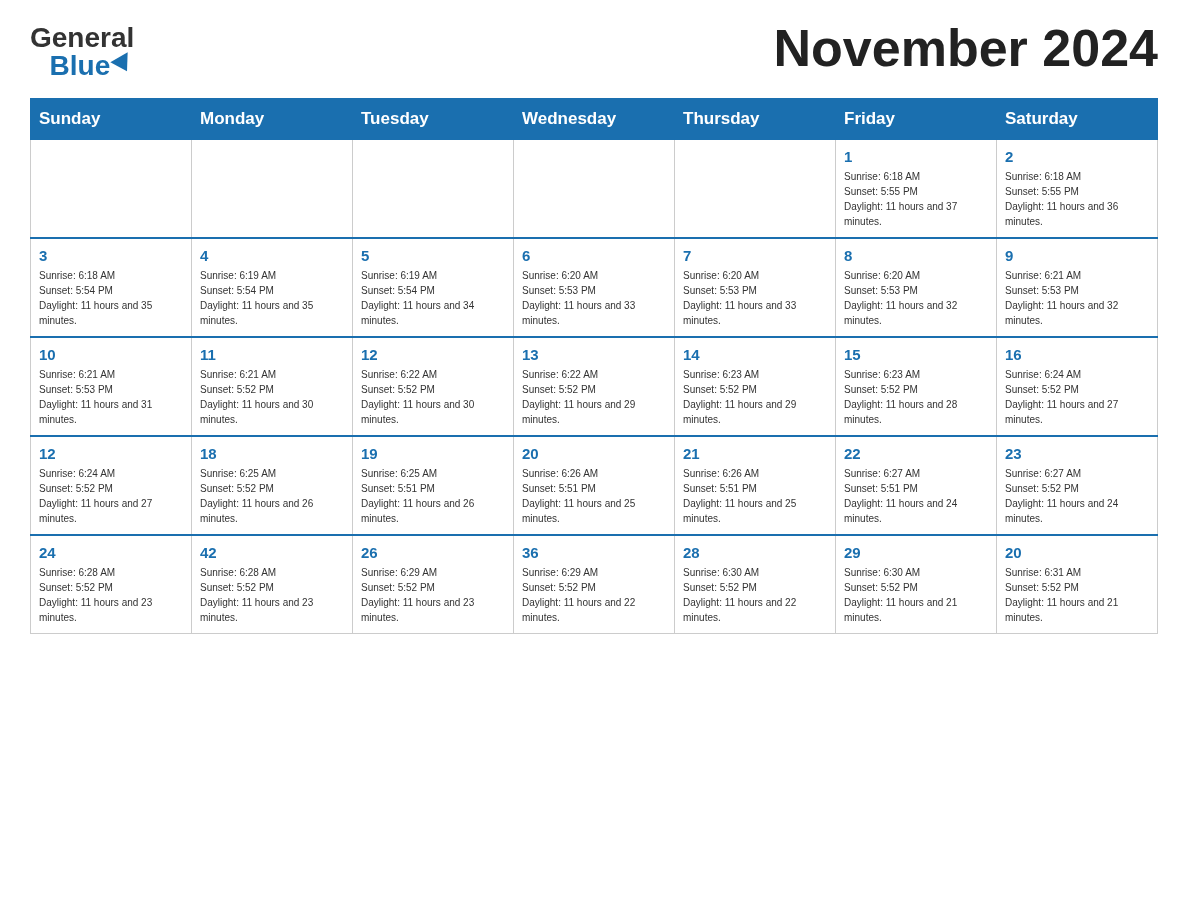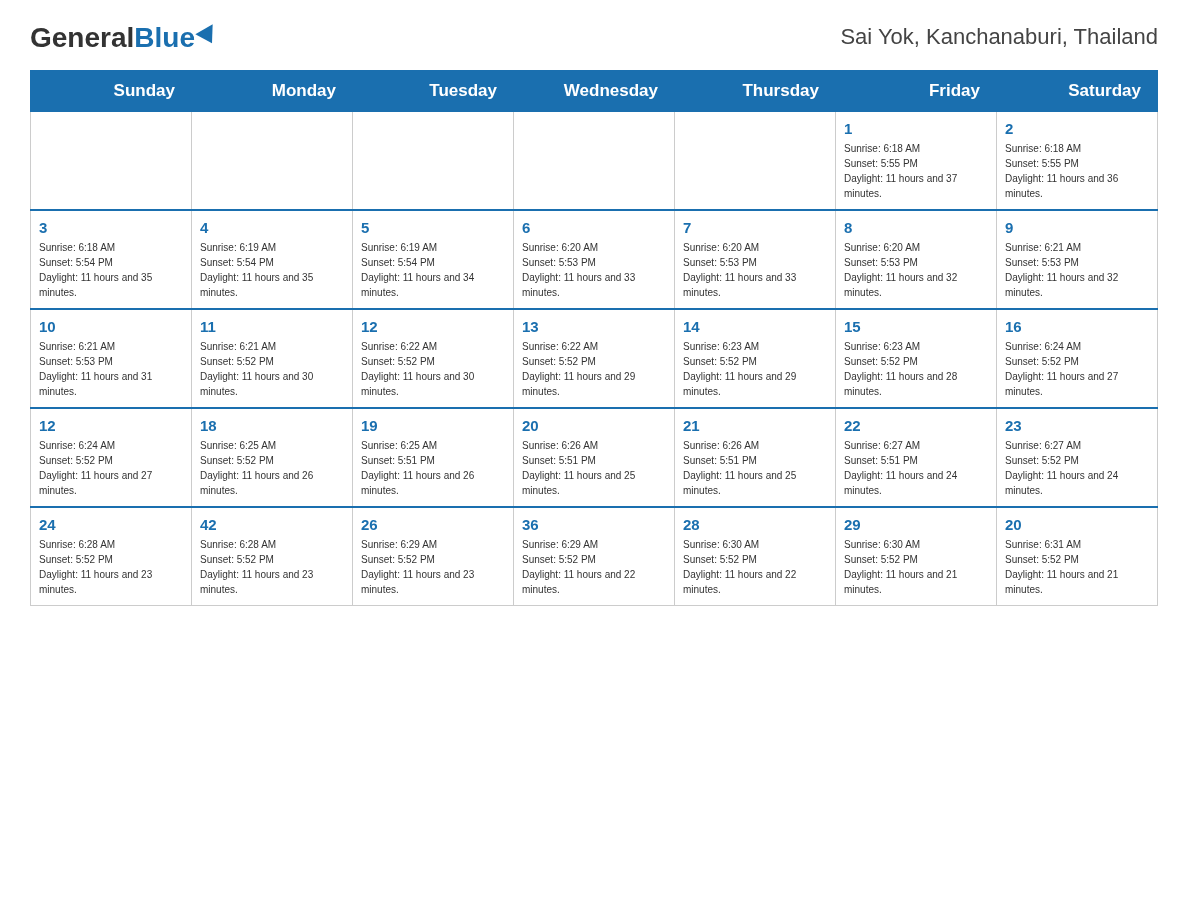--- a/index.html
+++ b/index.html
@@ -11,21 +11,21 @@
       padding: 20px 30px;
     }
     .header {
       display: flex;
       justify-content: space-between;
       align-items: flex-start;
       margin-bottom: 18px;
     }
     .logo {
       display: flex;
-      flex-direction: row;
+      flex-direction: column;
       align-items: flex-end;
       padding-top: 4px;
     }
     .logo-general {
       font-size: 28px;
       font-weight: bold;
       color: #333;
       line-height: 1;
     }
     .logo-blue {
@@ -63,22 +63,22 @@
     .calendar {
       width: 100%;
       border-collapse: collapse;
       border: 1px solid #ccc;
     }
     .calendar thead tr th {
       background-color: #1a6faf;
       color: #fff;
       font-size: 17px;
       font-weight: bold;
-      padding: 10px 16px;
-      text-align: right;
+      padding: 10px 8px;
+      text-align: left;
       border: 1px solid #1a6faf;
     }
     .calendar tbody tr td {
       vertical-align: top;
       padding: 8px 8px;
       border: 1px solid #ccc;
       width: 14.28%;
       min-height: 100px;
       font-size: 13px;
       color: #333;
@@ -107,21 +107,21 @@
 
 <div class="header">
   <div class="logo">
     <span class="logo-general">General</span>
     <span class="logo-blue">
       <span>Blue</span>
       <span class="logo-triangle"></span>
     </span>
   </div>
   <div class="title-block">
-    <div class="location">Sai Yok, Kanchanaburi, Thailand</div>
+    <div class="month-title">November 2024</div>
   </div>
 </div>
 
 <table class="calendar">
   <thead>
     <tr>
 
     <th>Sunday</th>
         <th>Monday</th>
         <th>Tuesday</th>

